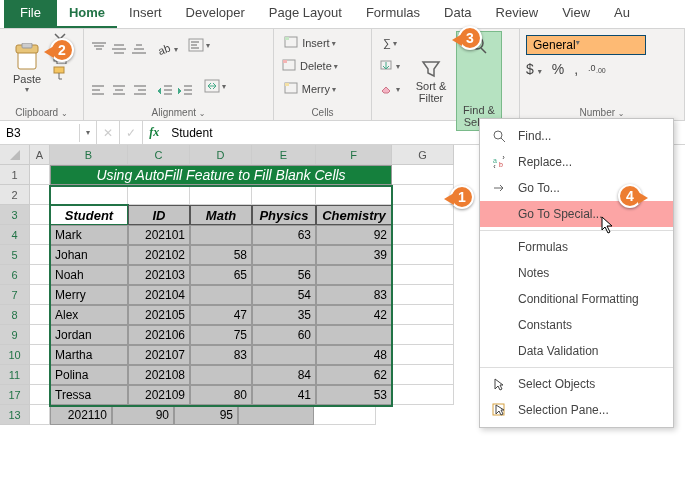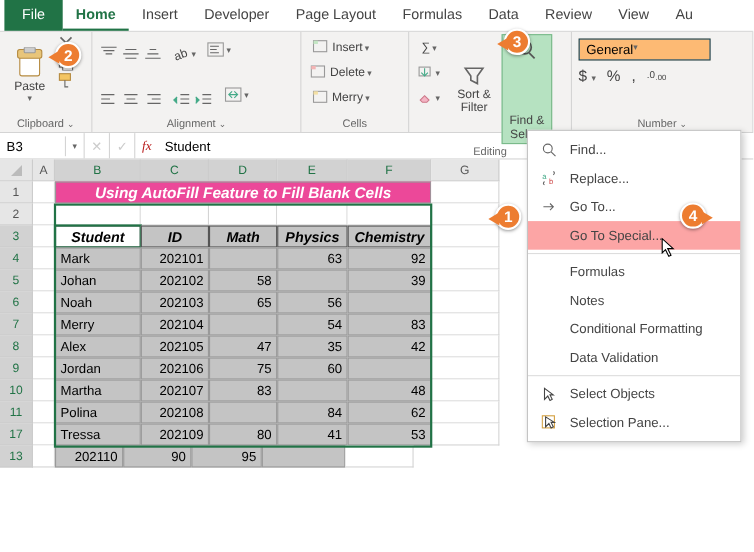--- a/index.html
+++ b/index.html
@@ -13,39 +13,39 @@
   .ribbon-group { border-right: 1px solid #d4d4d4; padding: 2px 6px; display: flex; flex-direction: column; justify-content: space-between; }
   .ribbon-group-label { font-size: 10px; color: #666; text-align: center; padding-top: 2px; cursor: pointer; }
   .ribbon-top { display: flex; gap: 4px; flex: 1; }
   .ribbon-btn { display: flex; flex-direction: column; align-items: center; justify-content: center; padding: 2px 4px; cursor: pointer; font-size: 11px; color: #444; }
   .ribbon-btn.small { flex-direction: row; gap: 2px; padding: 1px 2px; height: 20px; font-size: 11px; }
   .ribbon-btn.highlighted { background: #b6e2c1; border: 1px solid #7aba8a; gap: 48px; }
   .ribbon-col { display: flex; flex-direction: column; gap: 1px; }
   .icon { display: inline-flex; align-items: center; justify-content: center; }
   .caret { font-size: 8px; color: #666; }
   .namebox-row { display: flex; align-items: center; height: 24px; border-bottom: 1px solid #d4d4d4; background: #fff; }
-  .namebox { width: 60px; border-right: 1px solid #d4d4d4; padding: 2px 6px; font-size: 12px; }
+  .namebox { width: 80px; border-right: 1px solid #d4d4d4; padding: 2px 6px; font-size: 12px; }
   .namebox-btns { display: flex; gap: 3px; padding: 0 6px; border-right: 1px solid #d4d4d4; height: 100%; align-items: center; color: #aaa; }
-  .fx { font-style: italic; font-family: serif; color: #b91c1c; padding: 0 6px; }
+  .fx { font-style: italic; font-family: serif; color: #15803d; padding: 0 6px; font-weight: bold; }
   .formula-bar { flex: 1; padding: 2px 6px; font-size: 12px; }
   .sheet { position: relative; }
   .colhdr-row { display: flex; height: 20px; }
   .rowhdr { width: 30px; background: #e6e6e6; border-right: 1px solid #ccc; border-bottom: 1px solid #ccc; display: flex; align-items: center; justify-content: center; font-size: 11px; color: #555; }
   .colhdr { background: #e6e6e6; border-right: 1px solid #ccc; border-bottom: 1px solid #ccc; display: flex; align-items: center; justify-content: center; font-size: 11px; color: #555; }
   .colhdr.sel, .rowhdr.sel { background: #d2d2d2; color: #217346; }
   .grid-row { display: flex; height: 20px; }
   .cell { border-right: 1px solid #d4d4d4; border-bottom: 1px solid #d4d4d4; padding: 1px 4px; font-size: 12px; display: flex; align-items: center; background: #fff; overflow: hidden; white-space: nowrap; }
   .col-A { width: 20px; }
   .col-B { width: 78px; }
   .col-C { width: 62px; }
   .col-D { width: 62px; }
   .col-E { width: 64px; }
   .col-F { width: 76px; }
   .col-G { width: 62px; }
-  .banner { background: #ec4899; color: #fff; font-weight: bold; font-style: italic; font-size: 14px; justify-content: center; border: 1px solid #999; text-align: right; }
+  .banner { background: #15803d; color: #fff; font-weight: normal; font-style: italic; font-size: 14px; justify-content: center; border: 1px solid #999; text-align: right; }
   .hdr-cell { background: #c4c4c4; font-weight: bold; font-style: italic; font-size: 13px; justify-content: center; border: 1px solid #555; }
   .data-cell { background: #c4c4c4; border: 1px solid #999; }
   .data-cell.num { justify-content: flex-end; }
   .active-cell { outline: 2px solid #217346; outline-offset: -1px; background: #fff !important; }
   .sel-outline { position: absolute; border: 2px solid #217346; pointer-events: none; left: 49px; top: 40px; width: 344px; height: 222px; }
   .dropdown { position: absolute; left: 479px; top: 118px; width: 195px; background: #fff; border: 1px solid #c4c4c4; box-shadow: 2px 2px 6px rgba(0,0,0,0.2); padding: 4px 0; z-index: 100; }
   .dropdown-item { display: flex; align-items: center; gap: 10px; padding: 5px 10px; font-size: 12px; color: #444; cursor: pointer; }
   .dropdown-item:hover, .dropdown-item.hover { background: #fca5a5; }
   .dropdown-sep { height: 1px; background: #ddd; margin: 3px 0; }
   .dd-icon { width: 18px; height: 16px; display: flex; align-items: center; justify-content: center; color: #666; }
@@ -241,21 +241,20 @@
       </div>
       <div class="ribbon-btn highlighted" style="width:46px">
         <svg width="24" height="22">
             <circle cx="10" cy="9" r="6" fill="none" stroke="#555" stroke-width="1.5"></circle>
             <path d="M14 14 L19 19" stroke="#555" stroke-width="1.5"></path>
           </svg>
         <span style="white-space:pre-line;text-align:center;line-height:1.1">Find &amp;
 Select</span>
       </div>
     </div>
-    <div class="ribbon-group-label">Editing</div>
   </div>
 
   <div class="ribbon-group" style="flex:1">
     <div class="ribbon-top" style="flex-direction:column;gap:6px;padding-top:4px">
       <div style="border:1px solid #0c4a6e;background:#fdba74;padding:2px 6px;display:flex;justify-content:flex-start;width:120px">
           <span>General</span>
           <span class="caret">▾</span>
         </div>
       <div style="display:flex;gap:10px;font-size:14px;color:#444">
         <span><span>$</span> <span class="caret">▾</span></span>
@@ -472,20 +471,24 @@
   <div class="dropdown-item">
       <span class="dd-icon"></span>
       <span>Notes</span>
     </div>
   <div class="dropdown-item">
       <span class="dd-icon"></span>
       <span>Conditional Formatting</span>
     </div>
   <div class="dropdown-item">
       <span class="dd-icon"></span>
+      <span>Constants</span>
+    </div>
+  <div class="dropdown-item">
+      <span class="dd-icon"></span>
       <span>Data Validation</span>
     </div>
   <div class="dropdown-sep"></div>
   <div class="dropdown-item">
     <span class="dd-icon">
         <svg width="14" height="14">
           <path d="M3 2 L3 12 L6 9 L8 13 L10 12 L8 8 L11 8 Z" fill="#fff" stroke="#444"></path>
         </svg>
       </span>
     <span>Select Objects</span>

